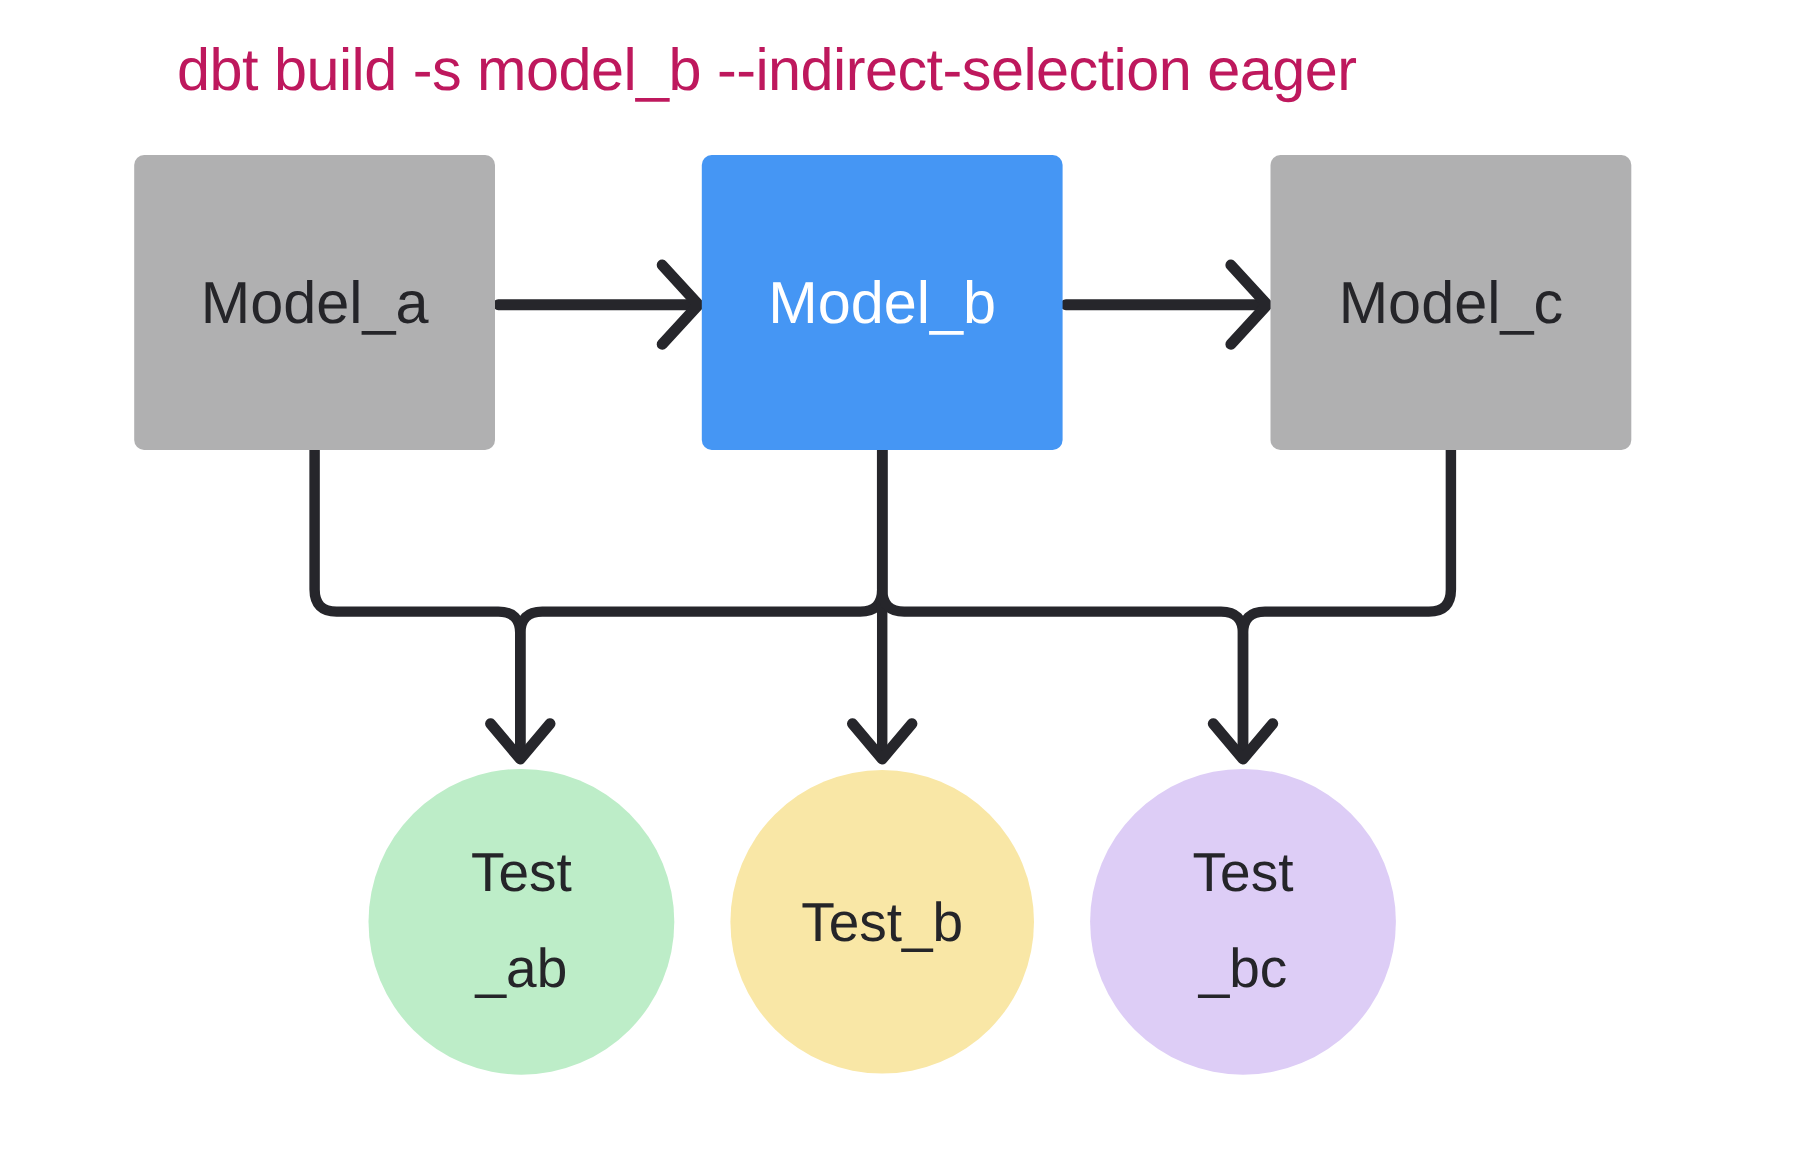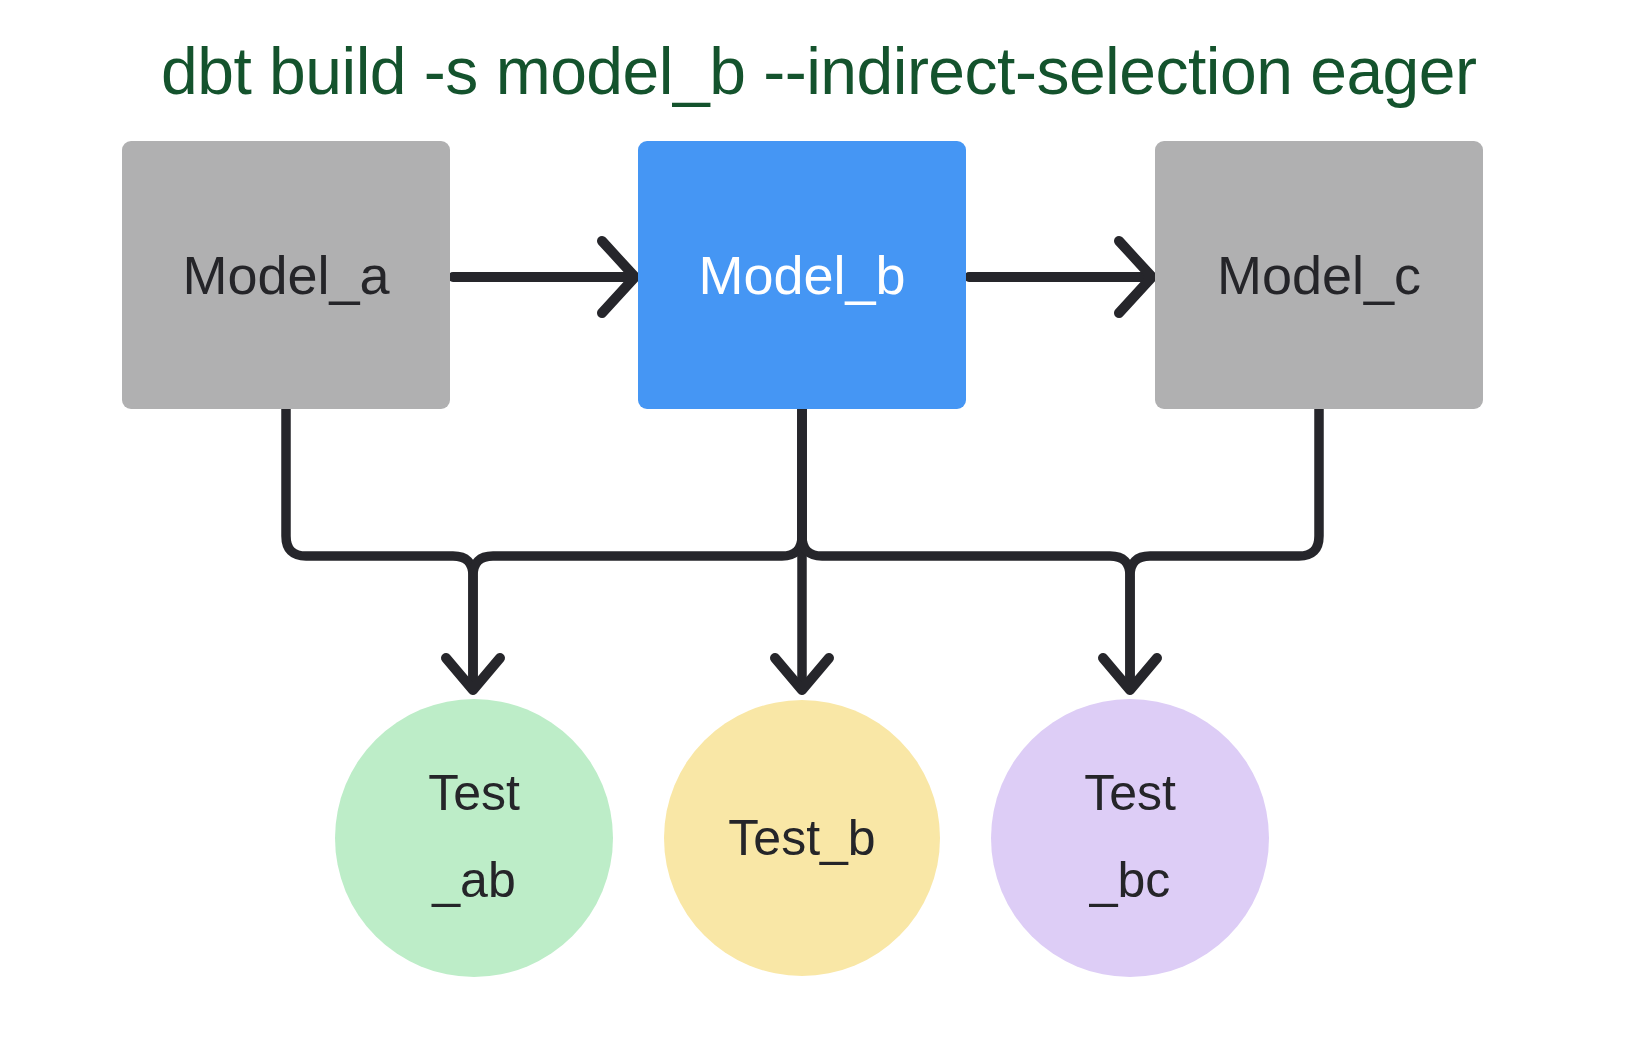--- a/index.html
+++ b/index.html
@@ -12,24 +12,24 @@
     width: 1630px;
     height: 1060px;
     background: #ffffff;
     overflow: hidden;
     font-family: "Liberation Sans", sans-serif;
   }
   .diagram-title {
     position: absolute;
     left: 161px;
     top: 33px;
-    font-size: 66px;
+    font-size: 54px;
     font-weight: 500;
     letter-spacing: -0.5px;
-    color: #14532d;
+    color: #be185d;
     white-space: nowrap;
   }
   svg { position: absolute; left: 0; top: 0; }
   .edge {
     fill: none;
     stroke-width: 9.5;
     stroke-linecap: round;
     stroke-linejoin: round;
   }
   .arrow-shaft {

